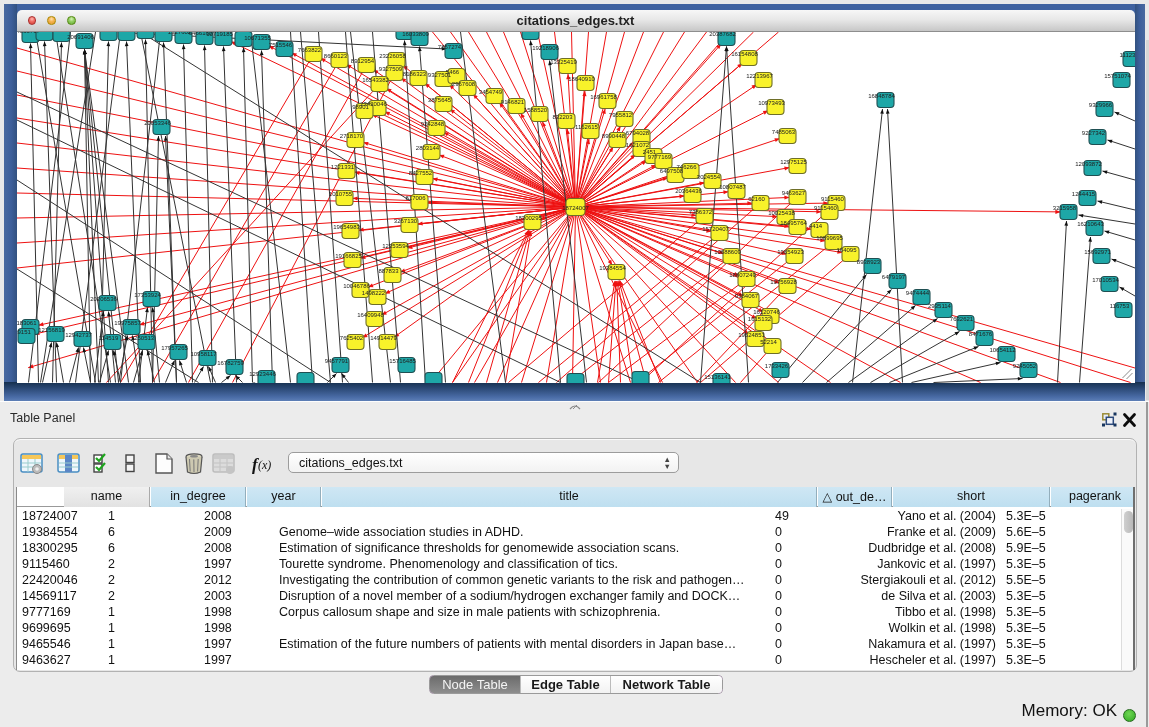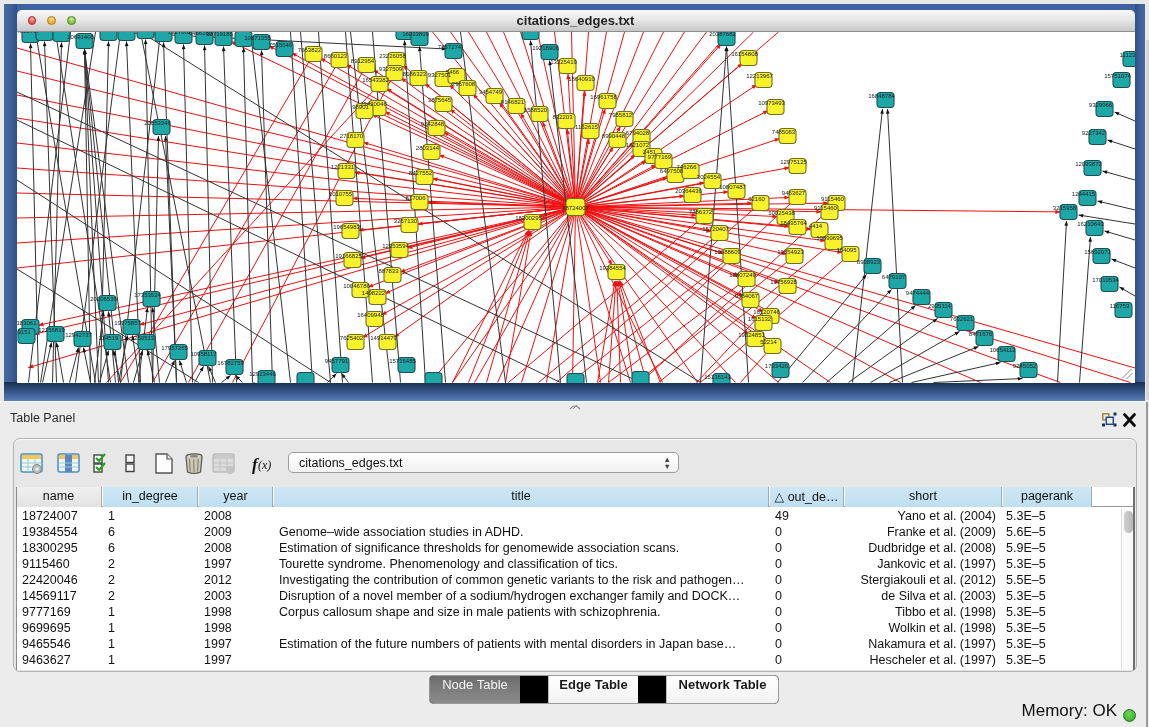--- a/index.html
+++ b/index.html
@@ -39,37 +39,37 @@
 .tbi { position:absolute; top:13px; }
 #dropdown { position:absolute; left:274px; top:13px; width:391px; height:21px;
   background:linear-gradient(180deg,#ffffff,#f2f2f2); border:1px solid #9c9c9c; border-radius:5px; }
 #dropdown .dtext { position:absolute; left:10px; top:3px; font-size:12.5px; color:#111; }
 #dropdown .darr { position:absolute; right:7px; top:3px; font-size:7.5px; color:#444; line-height:7px; }
 
 #tbl { position:absolute; left:2px; top:48px; width:1119px; height:183px; background:#fff; overflow:hidden; }
 #thead { position:absolute; left:0; top:0; height:20px; width:1119px;
   background:#fff; border-bottom:1px solid #999; font-size:12.5px; color:#111; }
 #thead span { position:absolute; top:0; padding-top:2px; text-align:center; border-right:1px solid #93aebc; height:20px;
-  background:linear-gradient(180deg,#cfe7f4,#bedff0); }
+  background:linear-gradient(180deg,#cfe7f4,#bedff0);margin-left:48px; }
 #tbody { position:absolute; left:0; top:21px; width:1119px; font-size:12.5px; color:#111; }
 .trow { position:relative; height:16px; line-height:16px; white-space:nowrap; }
 .trow span { position:absolute; top:0; overflow:hidden; }
 .c-name  { left:6px;   width:80px;  }
 .c-deg   { left:92px;  width:90px;  }
 .c-year  { left:188px; width:70px;  }
 .c-title { left:263px; width:485px; }
 .c-out   { left:759px; width:65px;  }
 .c-short { left:829px; width:151px; text-align:right; }
 .c-pr    { left:990px; width:90px;  }
 #vscroll { position:absolute; right:1px; top:22px; width:13px; height:162px; background:#fafafa; border-left:1px solid #ddd; }
 #vthumb { position:absolute; left:2px; top:2px; width:9px; height:22px; background:linear-gradient(90deg,#cfcfcf,#b8b8b8); border-radius:5px; }
 
-#tabs { position:absolute; left:429px; top:273px; height:29px; display:flex;
-  border:1px solid #9a9a9a; border-radius:4.5px; overflow:hidden; background:#000000;
-  font-size:13px;gap:28px; }
+#tabs { position:absolute; left:429px; top:273px; height:19px; display:flex;
+  border:1px solid #9a9a9a; border-radius:4.5px; overflow:hidden; background:#f0abfc;
+  font-size:13px; }
 #tabs .seg { text-align:center; line-height:18px; color:#1a1a1a; font-weight:bold; background:linear-gradient(180deg,#ffffff,#f2f2f2); border-left:1px solid #bbb; }
 #tabs .seg.sel { background:linear-gradient(180deg,#6c6c6c,#8d8d8d); color:#f4f4f4; border-left:none; font-weight:normal; }
 
 #memory { position:absolute; right:32px; bottom:6px; font-size:17px; color:#111; }
 #memdot { position:absolute; right:13px; bottom:5px; width:13px; height:13px; border-radius:50%;
   background:radial-gradient(circle at 45% 35%,#6fd653,#2fa922); border:1px solid #27691f; }
 #tp-redge { position:absolute; right:1px; top:0; width:2px; height:326px; background:#9a9a9a; }
 </style></head>
 <body>
 <div id="page">

